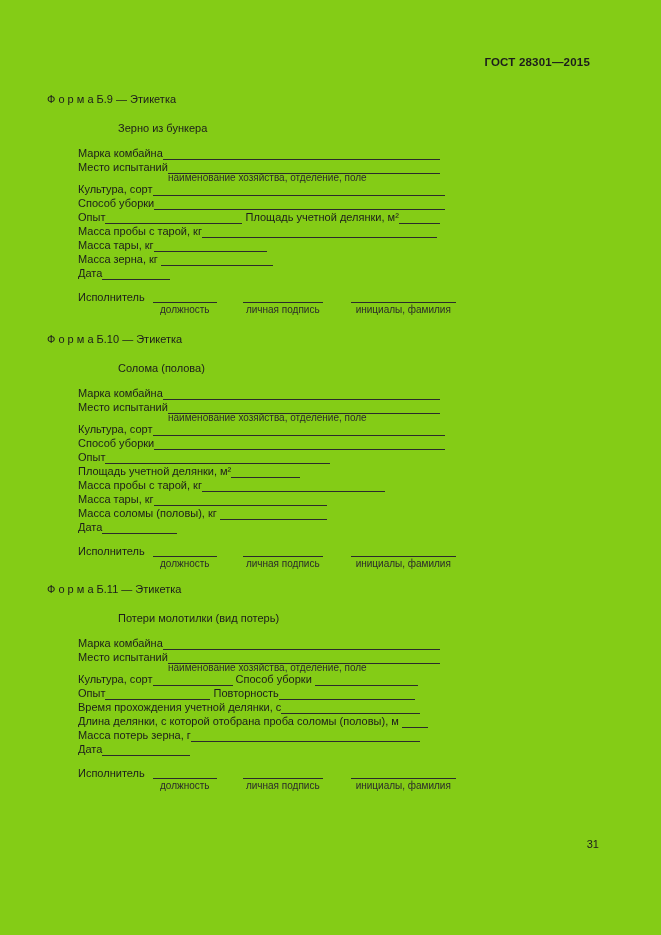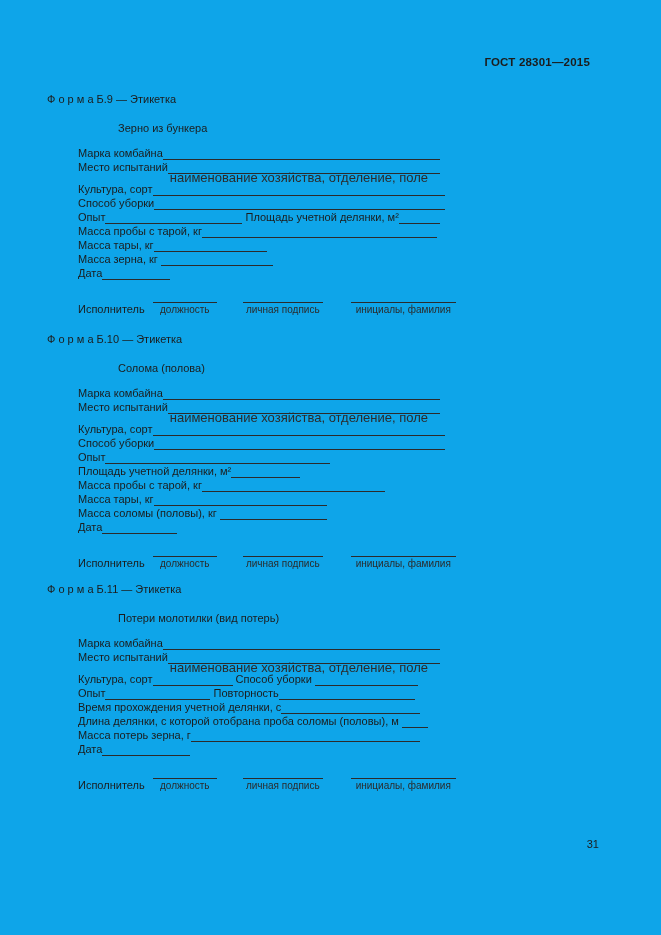--- a/index.html
+++ b/index.html
@@ -1,19 +1,19 @@
 <!DOCTYPE html>
 <html><head>
 <meta charset="utf-8">
 <style>
   html,body { margin:0; padding:0; background:#ffffff; }
   .page {
     position:relative;
     width:661px; height:935px;
-    background:#0ea5e9;
+    background:#84cc16;
     font-family:"Liberation Sans", sans-serif;
     font-size:11px;
     color:#1c1c1c;
     overflow:hidden;
   }
   .doc-header {
     position:absolute; top:56px; right:71px;
     font-weight:bold; font-size:11.5px; letter-spacing:0.2px;
   }
   .page-number {
@@ -24,25 +24,25 @@
   .form:nth-of-type(2) { top:332px; }
   .form:nth-of-type(3) { top:582px; }
   .form-label { margin-left:-31px; height:14px; line-height:14px; }
   .form-title { margin-left:40px; margin-top:15px; height:14px; line-height:14px; }
   .rows-start { margin-top:11px; }
   .row { display:flex; height:14px; line-height:14px; align-items:flex-start; }
   .row .t { white-space:pre; }
   .ul { border-bottom:1px solid #2b2b2b; height:13px; display:inline-block; }
   .ul.fill { flex:1 1 auto; min-width:10px; }
   .cap-row {
-    height:8px; line-height:8px; font-size:13px;
-    margin-left:90px; width:260px; text-align:right; color:#2b2b2b;
+    height:8px; line-height:8px; font-size:10px;
+    margin-left:90px; width:260px; text-align:left; color:#2b2b2b;
   }
   .sigrow { display:flex; margin-top:10px; align-items:flex-start; line-height:14px; }
-  .sigrow .t { white-space:pre;margin-top:12px; }
+  .sigrow .t { white-space:pre; }
   .sigcol { display:inline-flex; flex-direction:column; }
   .sig-ul { height:12px; border-bottom:1px solid #2b2b2b; width:100%; }
   .sig-cap { font-size:10px; line-height:9px; padding-top:2px; text-align:center; color:#2b2b2b; white-space:nowrap; }
 </style>
 </head>
 <body>
 
 <div class="page">
   <div class="doc-header">ГОСТ 28301—2015</div>
   <div id="forms">

